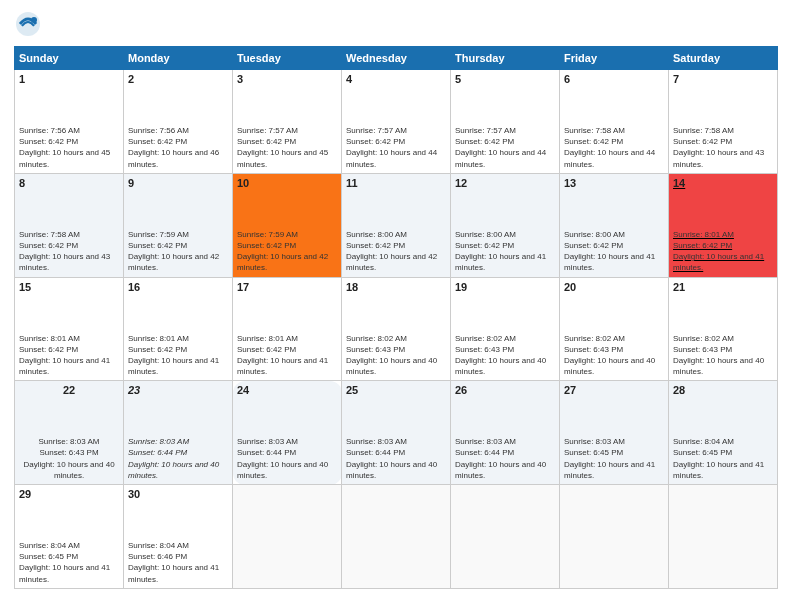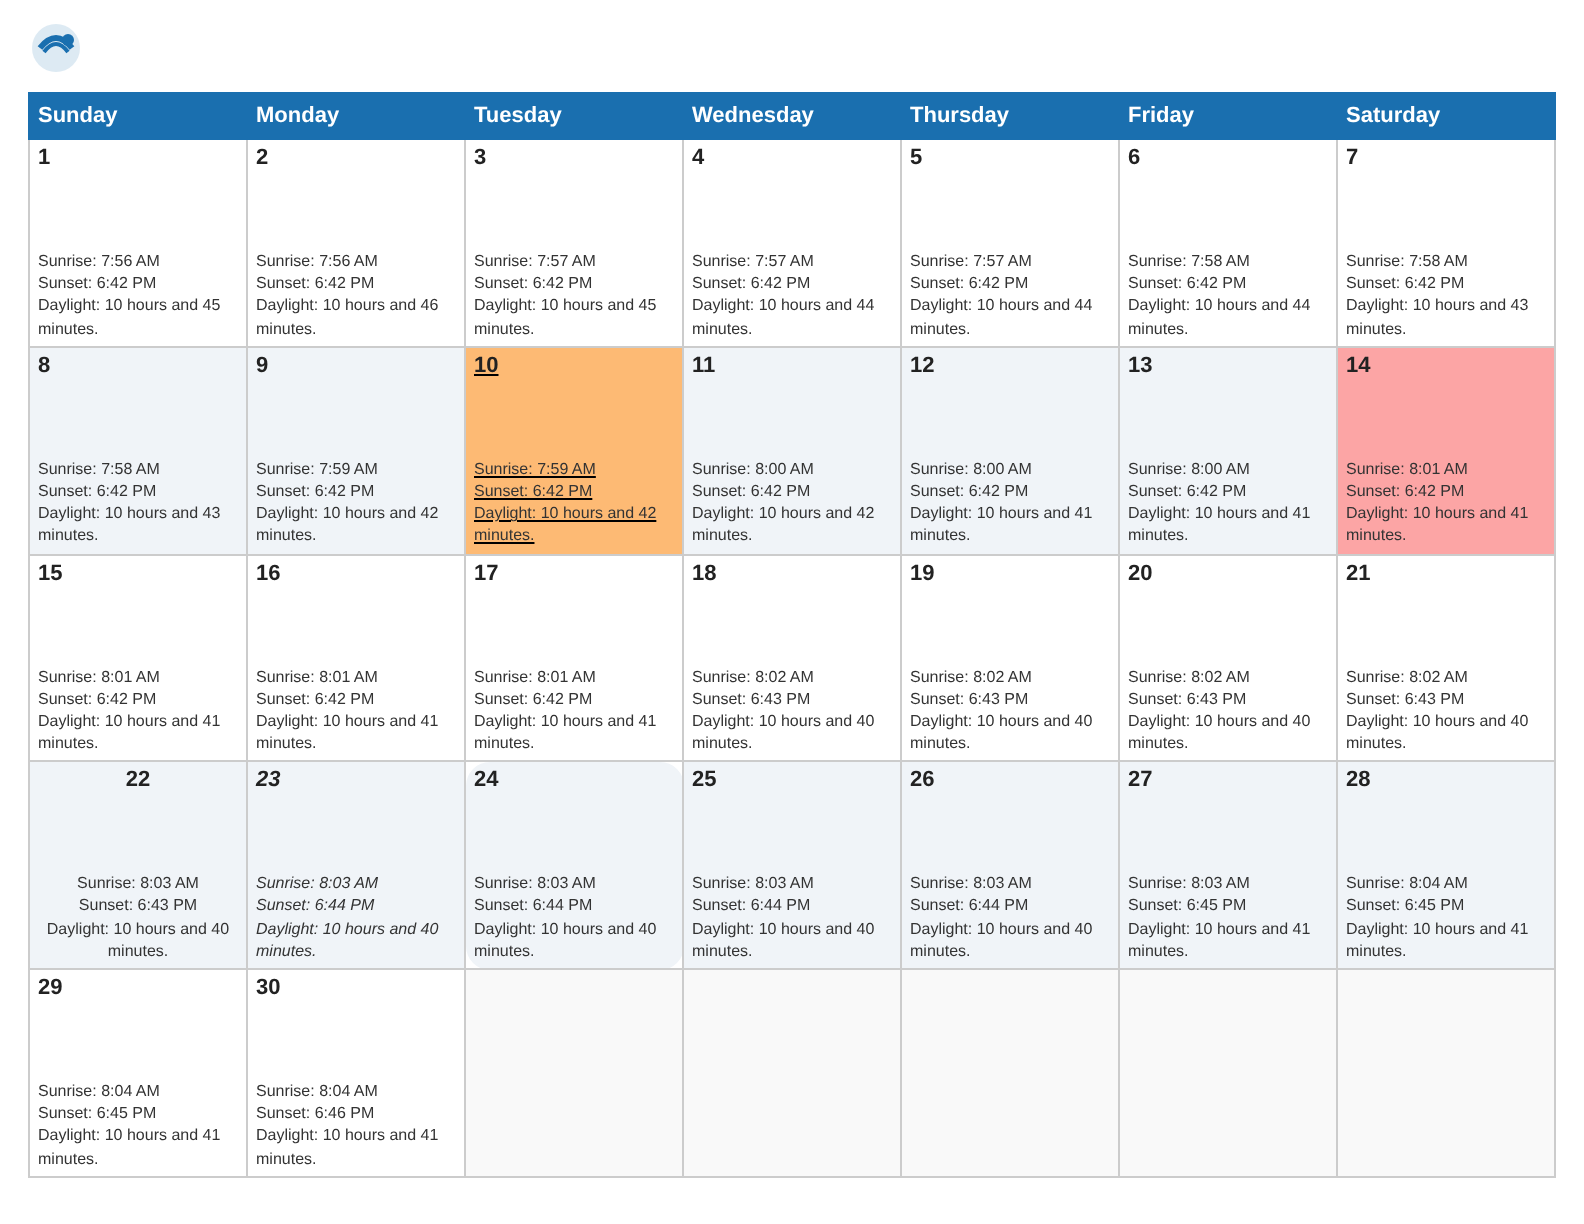--- a/index.html
+++ b/index.html
@@ -206,21 +206,21 @@
         </div>
       </td>
           <td style="background: rgb(240, 244, 248);">
         <span class="day-num">9</span>
         <div class="day-detail">
           <span>Sunrise: 7:59 AM</span><br>
           <span>Sunset: 6:42 PM</span><br>
           <span>Daylight: 10 hours and 42 minutes.</span>
         </div>
       </td>
-          <td style="background: #fdba74; text-decoration: underline;">
+          <td style="background: #f97316;">
         <span class="day-num">10</span>
         <div class="day-detail">
           <span>Sunrise: 7:59 AM</span><br>
           <span>Sunset: 6:42 PM</span><br>
           <span>Daylight: 10 hours and 42 minutes.</span>
         </div>
       </td>
           <td style="background: rgb(240, 244, 248);">
         <span class="day-num">11</span>
         <div class="day-detail">
@@ -238,21 +238,21 @@
         </div>
       </td>
           <td style="background: rgb(240, 244, 248);">
         <span class="day-num">13</span>
         <div class="day-detail">
           <span>Sunrise: 8:00 AM</span><br>
           <span>Sunset: 6:42 PM</span><br>
           <span>Daylight: 10 hours and 41 minutes.</span>
         </div>
       </td>
-          <td style="background: #fca5a5;">
+          <td style="background: #ef4444; text-decoration: underline;">
         <span class="day-num">14</span>
         <div class="day-detail">
           <span>Sunrise: 8:01 AM</span><br>
           <span>Sunset: 6:42 PM</span><br>
           <span>Daylight: 10 hours and 41 minutes.</span>
         </div>
       </td>
         </tr>
         <tr>
           <td>

